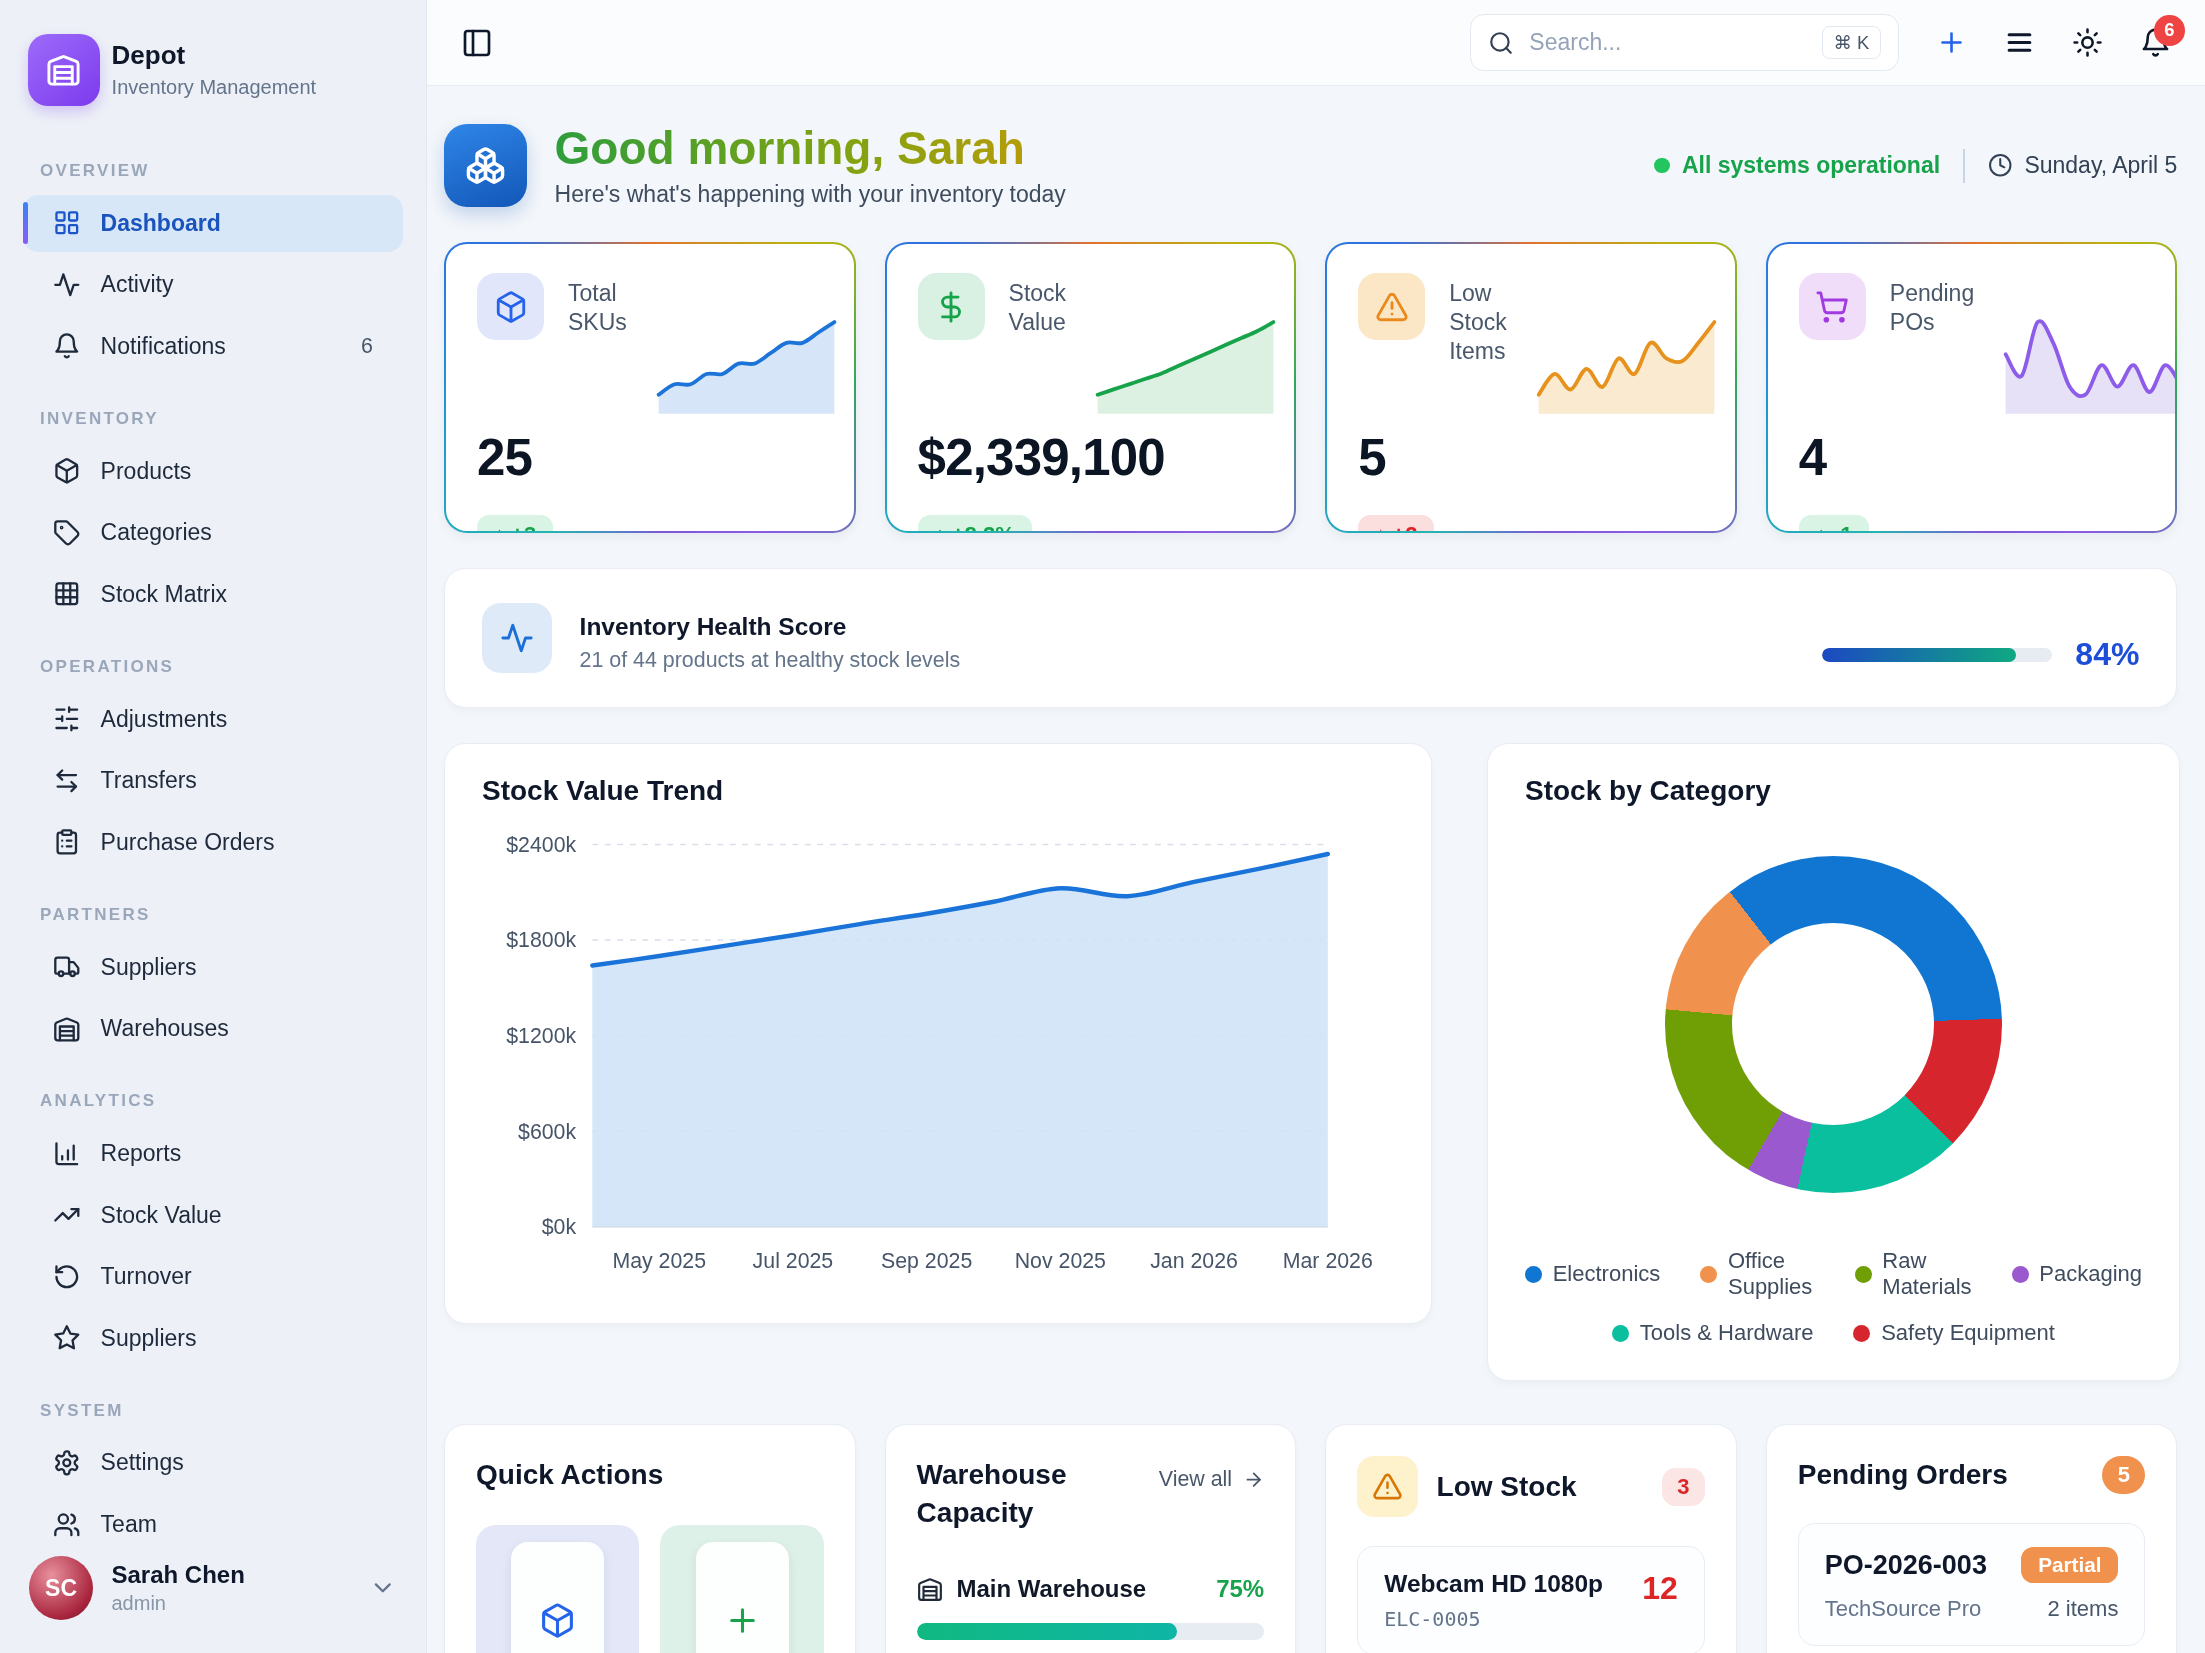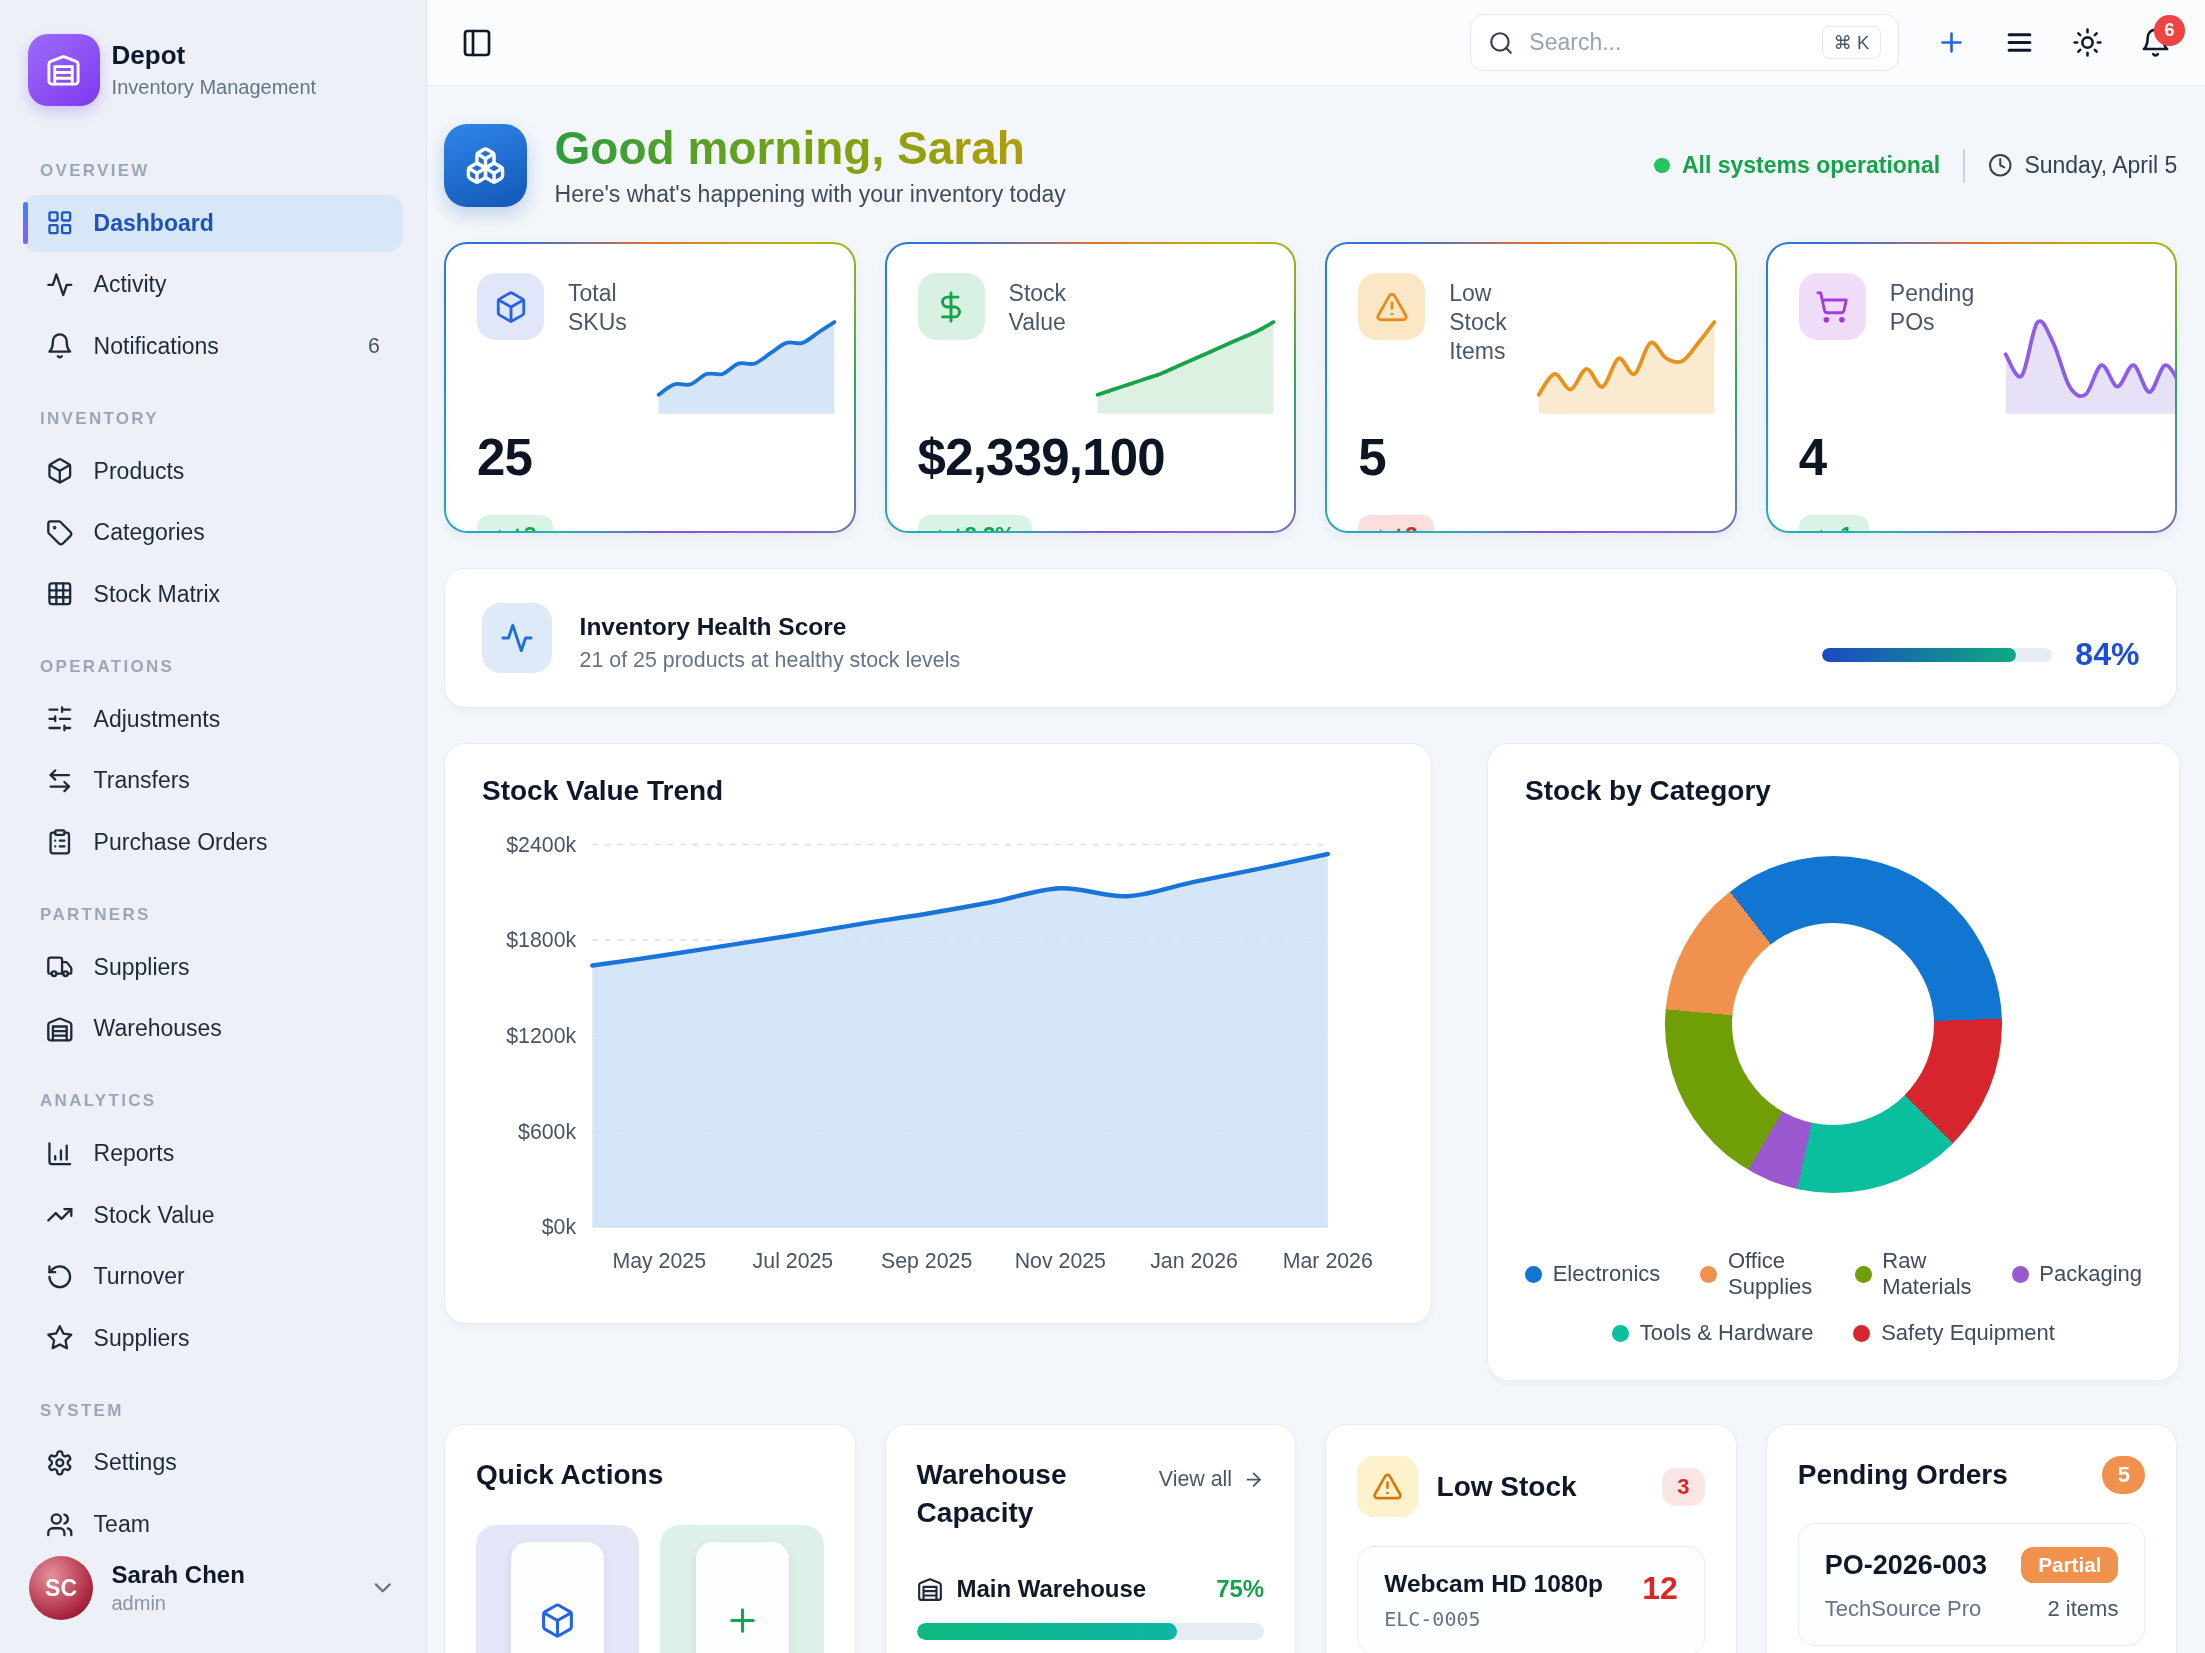--- a/index.html
+++ b/index.html
@@ -11,21 +11,21 @@
   
   .sidebar { width:427px; min-width:427px; height:100%; background:#edf1f7; border-right:1.5px solid #e2e8f0; padding:27.6px 23px 34px; display:flex; flex-direction:column; }
   .logo-row { display:flex; align-items:center; gap:12px; padding:6.1px 4.6px; }
   .logo-box { width:72px; height:72px; border-radius:20px; background:linear-gradient(140deg,#9d6bfa,#7c3aed); display:flex; align-items:center; justify-content:center; color:#fff; box-shadow:0 6.1px 13.8px rgba(124,58,237,.25); }
   .app-name { font-size:26px; font-weight:700; color:#0f172a; }
   .app-tag { font-size:20px; color:#64748b; margin-top:4.6px; }
   .nav { margin-top:21.4px; flex:1 1 auto; overflow:hidden; }
   .nav-section { margin-top:34px; }
   .nav-section:first-child { margin-top:27.6px; }
   .nav-header { font-size:17px; font-weight:700; letter-spacing:2.3px; color:#9aa7ba; padding:0 17px; margin-bottom:13.8px; }
-  .nav-item { position:relative; display:flex; align-items:center; gap:20px; height:57px; padding:0 23px; border-radius:15.3px; font-size:23px; color:#1e293b; cursor:pointer; margin-bottom:4.6px; }
+  .nav-item { position:relative; display:flex; align-items:center; gap:20px; height:57px; padding:0 30px; border-radius:15.3px; font-size:23px; color:#1e293b; cursor:pointer; margin-bottom:4.6px; }
   .nav-icon { width:27.6px; height:27.6px; color:#1e293b; flex:0 0 auto; }
   .nav-icon svg { width:27.6px; height:27.6px; }
   .nav-item.active { background:#d8e7f7; color:#1a53bc; font-weight:600; }
   .nav-item.active .nav-icon { color:#1a56c7; }
   .nav-item.active::before { content:""; position:absolute; left:0; top:7.7px; bottom:7.7px; width:5.4px; border-radius:4.6px; background:linear-gradient(180deg,#3b82f6,#8b5cf6); }
   .nav-badge { margin-left:auto; font-size:21.4px; color:#475569; }
   .user-row { margin-top:auto; display:flex; align-items:center; gap:18.4px; padding:7.7px 6.1px 0; cursor:pointer; }
   .avatar { width:64px; height:64px; border-radius:50%; background:radial-gradient(circle at 35% 30%,#e8909c,#a8243d 70%,#6d1426); color:#fff; font-size:23px; font-weight:700; display:flex; align-items:center; justify-content:center; }
   .user-name { font-size:24px; font-weight:700; color:#0f172a; }
   .user-role { font-size:20px; color:#8795a7; margin-top:3.1px; }
@@ -503,21 +503,21 @@
       </section>
 
     <section class="health-card">
       <div class="health-chip" id="healthIcon">
           <svg viewBox="0 0 24 24" fill="none" stroke="currentColor" stroke-width="2" stroke-linecap="round" stroke-linejoin="round" style="width: 34px; height: 34px;">
             <path d="M22 12h-4l-3 9L9 3l-3 9H2"></path>
           </svg>
         </div>
       <div>
         <div class="health-title">Inventory Health Score</div>
-        <div class="health-sub">21 of 25 products at healthy stock levels</div>
+        <div class="health-sub">21 of 44 products at healthy stock levels</div>
       </div>
       <div class="health-right">
         <div class="progress-track">
           <div class="progress-fill" id="healthFill" style="width: 84%;"></div>
         </div>
         <div class="health-pct">84%</div>
       </div>
     </section>
 
     <section class="charts-row">

